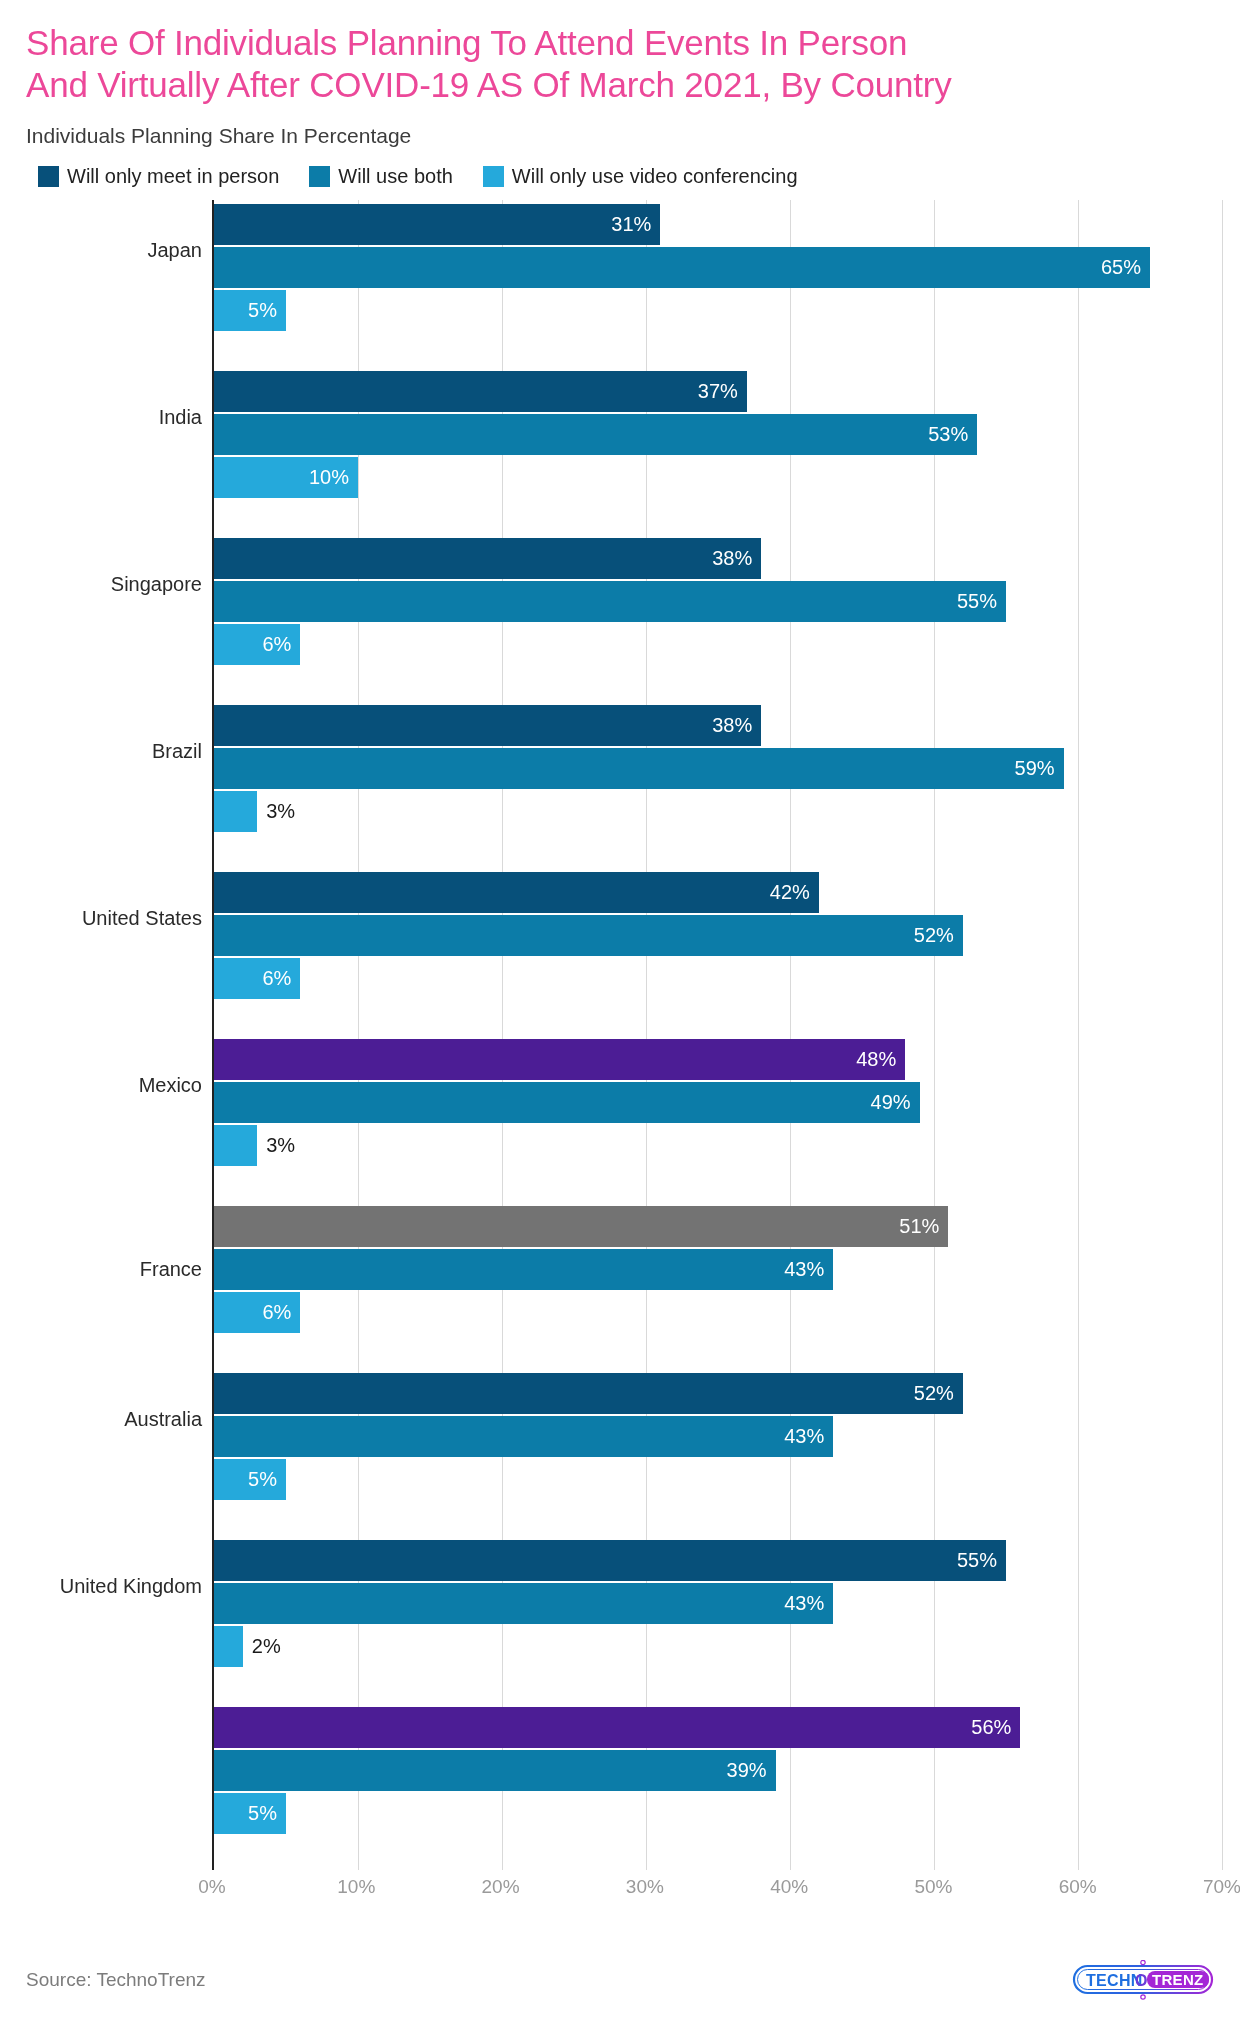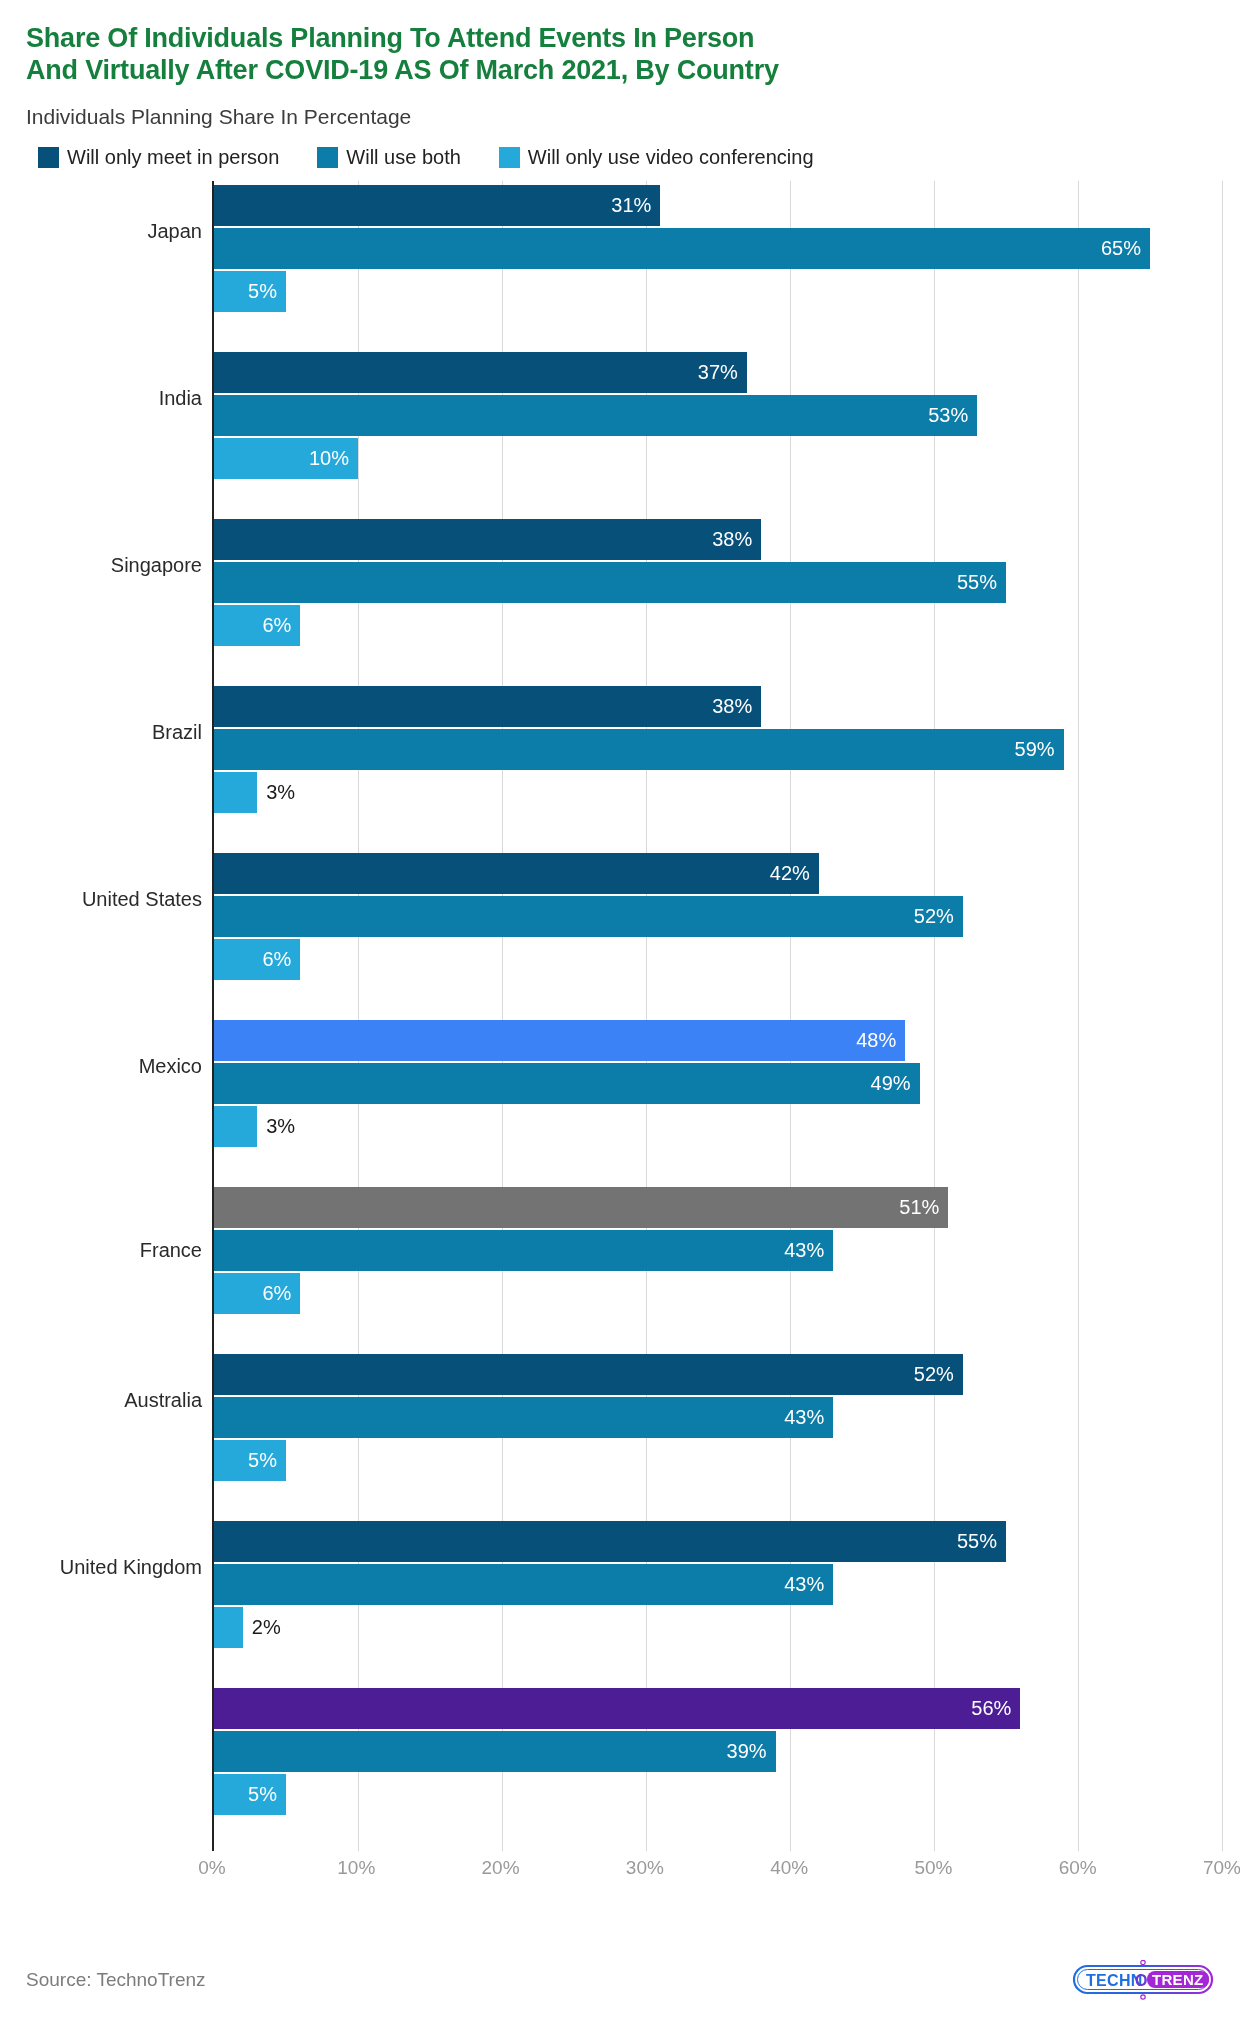--- a/index.html
+++ b/index.html
@@ -17,40 +17,40 @@
     width: 1240px;
     height: 2026px;
     background: #ffffff;
     padding: 0;
   }
 
   
   .header { padding: 22px 26px 0 26px; }
 
   .title {
-    font-size: 27px;
-    font-weight: bold;
+    font-size: 35px;
+    font-weight: normal;
     line-height: 1.20;
-    color: #15803d;
+    color: #ec4899;
     letter-spacing: -0.2px;
     white-space: pre-line;
   }
 
   .subtitle {
     margin-top: 18px;
     font-size: 21px;
     color: #3c3c3c;
     font-weight: normal;
   }
 
   
   .legend {
     display: flex;
     align-items: center;
-    gap: 16px;
+    gap: 8px;
     margin-top: 17px;
     padding-left: 12px;
     text-align: right;
   }
   .legend-item {
     display: flex;
     align-items: center;
     margin-right: 22px;
   }
   .legend-swatch {
@@ -360,21 +360,21 @@
               <div class="bar-row">
                 <div class="bar" style="width: 8.57143%; background: rgb(37, 169, 219);">
                   <span class="bar-label">6%</span>
                 </div>
               </div>
             </div>
           </div>
           <div class="group">
             <div class="group-inner">
               <div class="bar-row">
-                <div class="bar" style="width: 68.5714%; background: #3b82f6;">
+                <div class="bar" style="width: 68.5714%; background: #4c1d95;">
                   <span class="bar-label">48%</span>
                 </div>
               </div>
               <div class="bar-row">
                 <div class="bar" style="width: 70%; background: rgb(12, 124, 168);">
                   <span class="bar-label">49%</span>
                 </div>
               </div>
               <div class="bar-row">
                 <div class="bar" style="width: 4.28571%; background: rgb(37, 169, 219);">

